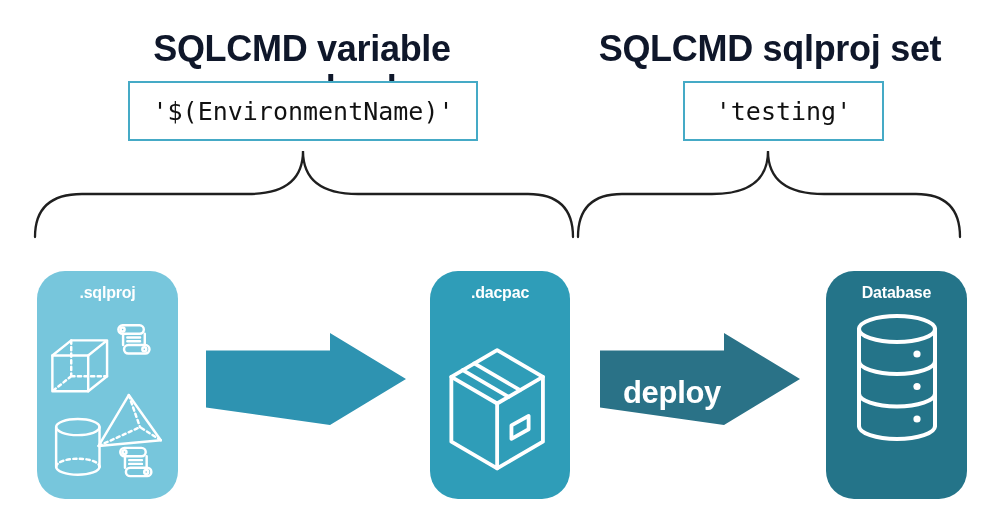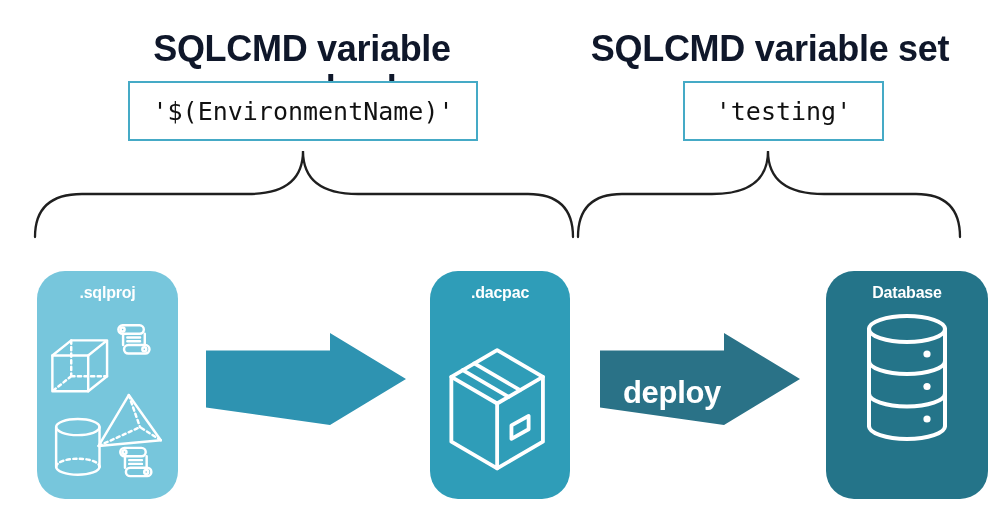--- a/index.html
+++ b/index.html
@@ -24,41 +24,41 @@
   .brace{stroke:#1f1f1f;stroke-width:2.3;fill:none;stroke-linecap:round;}
   .card{
     position:absolute;top:271px;height:228px;border-radius:28px;
     display:flex;flex-direction:column;align-items:center;box-sizing:border-box;
   }
   .card-label{
     margin-top:13px;font-size:16px;font-weight:700;color:#ffffff;letter-spacing:-0.2px;
   }
   .card-sqlproj{left:37px;width:141px;}
   .card-dacpac{left:430px;width:140px;gap:28px;}
-  .card-database{left:826px;width:162px;}
+  .card-database{left:826px;width:141px;}
   .card-icon{margin-top:4px;}
   .arrow{
     position:absolute;top:333px;width:200px;height:92px;
     clip-path:polygon(0 19%,62% 19%,62% 0,100% 50%,62% 100%,0 81%);
   }
   .arrow-build{left:206px;}
   .arrow-deploy{left:600px;}
   .arrow-label{
     position:absolute;left:6%;top:0;width:62%;height:92px;line-height:88px;
     text-align:center;font-size:31px;font-weight:700;color:#ffffff;letter-spacing:-0.3px;
   }
   .icon-stroke{stroke:#ffffff;fill:none;stroke-linejoin:round;stroke-linecap:round;}
 </style>
 </head>
 <body>
 
 <div class="canvas">
 
   <div class="title title-left">SQLCMD variable unresolved</div>
-  <div class="title title-right">SQLCMD variable set</div>
+  <div class="title title-right">SQLCMD sqlproj set</div>
 
   <div class="code-box code-box-left">
     <span>'$(EnvironmentName)'</span>
   </div>
   <div class="code-box code-box-right">
     <span>'testing'</span>
   </div>
 
   <svg class="brace-layer" viewBox="0 0 1000 522">
     <path class="brace" d="M35,237 Q35,194 82,194 L248,194 Q303,194 303,151 Q303,194 358,194 L528,194 Q573,194 573,237"></path>

